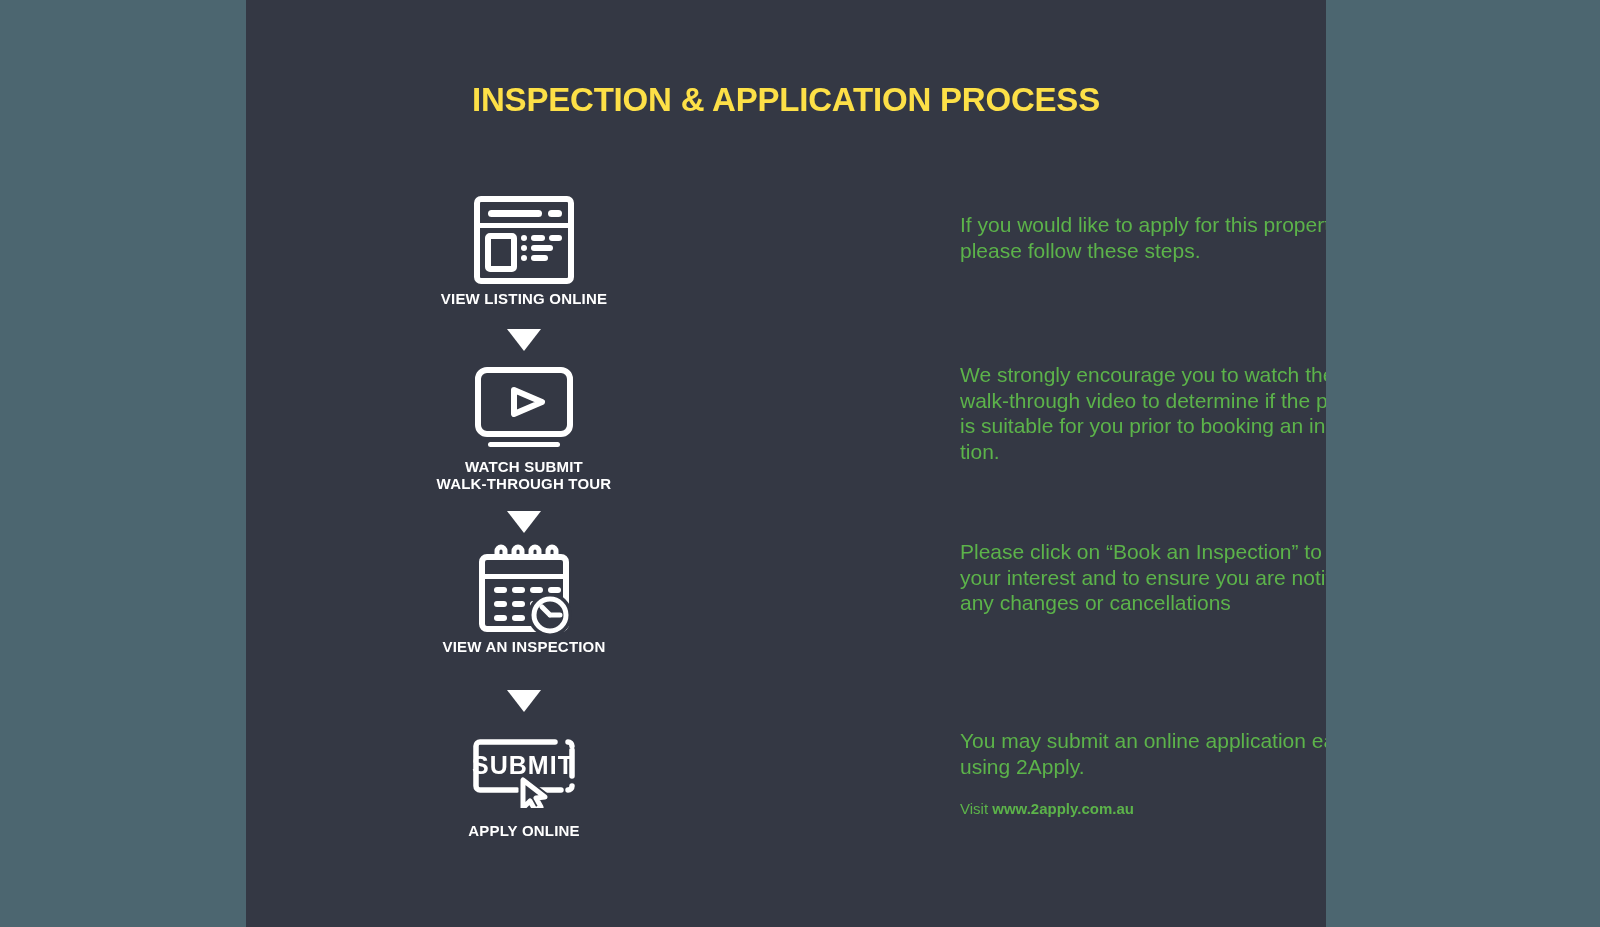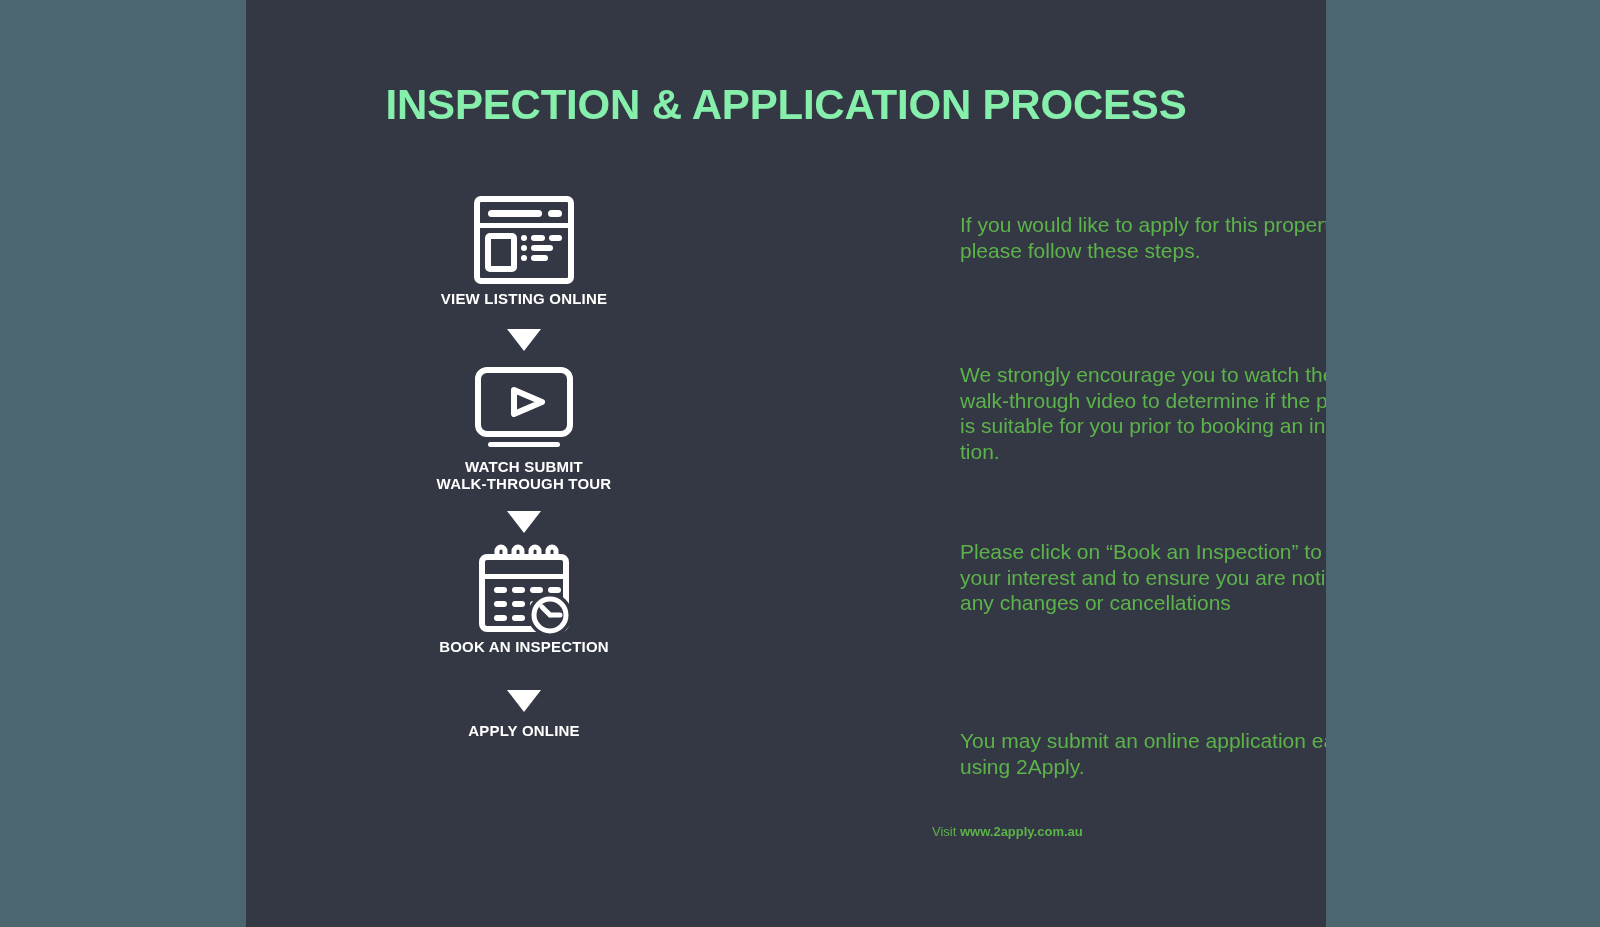--- a/index.html
+++ b/index.html
@@ -26,22 +26,22 @@
     height: 927px;
     background: #343844;
     overflow: hidden;
   }
   #title {
     position: absolute;
     left: 0;
     top: 81px;
     width: 1080px;
     text-align: center;
-    color: #86efac;
-    font-size: 42px;
+    color: #fde047;
+    font-size: 33px;
     font-weight: bold;
     letter-spacing: -0.2px;
     white-space: nowrap;
   }
 
   
   .step-icon-col {
     position: absolute;
     left: 188px;
     width: 180px;
@@ -76,25 +76,24 @@
     position: absolute;
     left: 714px;
     width: 500px;
     color: #5cb34a;
     font-size: 21px;
     line-height: 25.5px;
     white-space: pre-line;
   }
   .visit {
     position: absolute;
-    left: 686px;
+    left: 714px;
     width: 500px;
-    font-size: 13px;
+    font-size: 15px;
     color: #5cb34a;
-    margin-top: 24px;
   }
   .visit .visit-word { font-weight: normal; }
   .visit .visit-url  { font-weight: bold; }
 </style>
 </head>
 <body>
 
 <div id="stage">
   <div id="card">
 
@@ -157,26 +156,34 @@
             <rect x="38" y="61" width="13" height="6" rx="3"></rect>
             <rect x="56" y="61" width="13" height="6" rx="3"></rect>
             <rect x="20" y="75" width="13" height="6" rx="3"></rect>
             <rect x="38" y="75" width="13" height="6" rx="3"></rect>
           </g>
           <circle cx="76" cy="75" r="18" fill="#343844" stroke="#343844" stroke-width="8"></circle>
           <circle cx="76" cy="75" r="16" stroke="#ffffff" stroke-width="5" fill="none"></circle>
           <path d="M76 75 L68 67 M76 75 L86 75" stroke="#ffffff" stroke-width="5" stroke-linecap="round"></path>
         </svg>
       </div>
-      <div class="step-label">BOOK AN INSPECTION</div>
+      <div class="step-label">VIEW AN INSPECTION</div>
     </div>
 
     <div class="arrow" style="top:690px;"></div>
 
     <div class="step-icon-col" style="top:722px;">
+      <div class="icon-box">
+        <svg width="106" height="72" viewBox="0 0 106 72" fill="none">
+          <path d="M9 6 H84 M97 6 a4 4 0 0 1 4 4 M101 14 V40 M101 50 a4 4 0 0 1 -4 4 M90 54 H64 M46 54 H9 a4 4 0 0 1 -4 -4 V10 a4 4 0 0 1 4 -4" stroke="#ffffff" stroke-width="5.5" stroke-linecap="round" fill="none"></path>
+          <text x="52" y="38" text-anchor="middle" fill="#ffffff" font-family="Liberation Sans, sans-serif" font-size="25" font-weight="bold" letter-spacing="1">SUBMIT</text>
+          <path d="M52 44 L52 72 L59 65 L64 74 L70 71 L65 62 L74 61 Z" fill="#343844" stroke="#343844" stroke-width="9" stroke-linejoin="round"></path>
+          <path d="M52 44 L52 72 L59 65 L64 74 L70 71 L65 62 L74 61 Z" fill="none" stroke="#ffffff" stroke-width="5" stroke-linejoin="round"></path>
+        </svg>
+      </div>
       <div class="step-label">APPLY ONLINE</div>
     </div>
 
     <div class="para" style="top:212px;">If you would like to apply for this property,
 please follow these steps.</div>
     <div class="para" style="top:362px;">We strongly encourage you to watch the online
 walk-through video to determine if the property
 is suitable for you prior to booking an inspec-
 tion.</div>
     <div class="para" style="top:539px;">Please click on “Book an Inspection” to register

